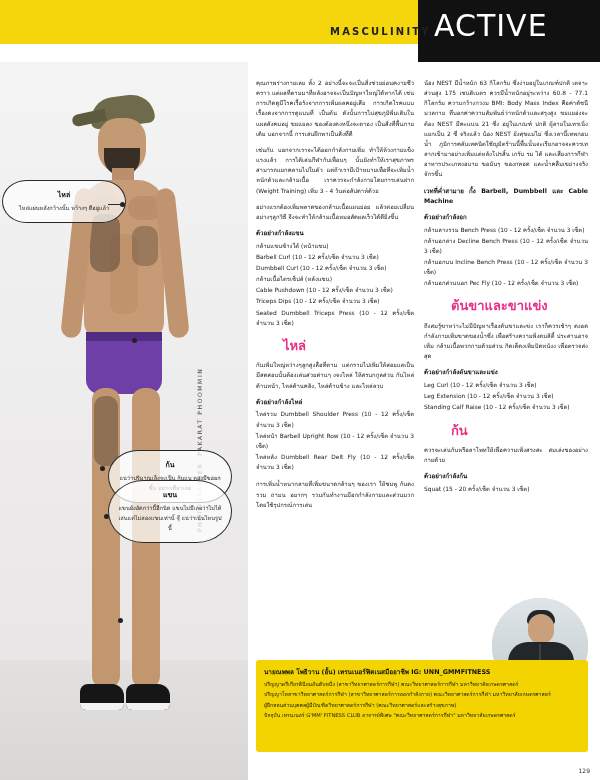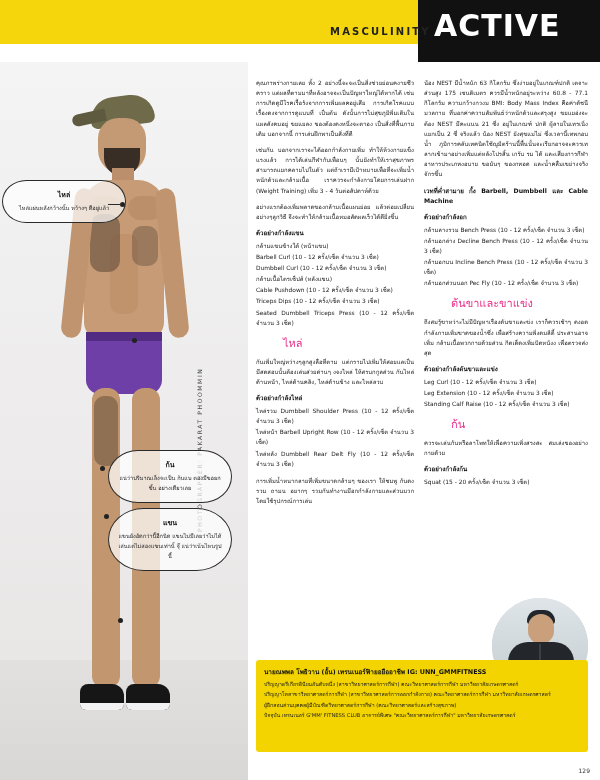--- a/index.html
+++ b/index.html
@@ -3,21 +3,21 @@
 <meta charset="utf-8">
 <style>
   html,body{margin:0;padding:0;}
   body{width:600px;height:780px;background:#ffffff;font-family:"DejaVu Sans","Liberation Sans",sans-serif;position:relative;overflow:hidden;}
 
   
   .header{position:absolute;left:0;top:0;width:600px;height:62px;}
   .hdr-yellow{position:absolute;left:0;top:0;width:432px;height:44px;background:#f5d60c;}
   .hdr-yellow:after{content:"";position:absolute;right:-22px;top:0;border-top:44px solid #f5d60c;border-right:22px solid transparent;}
   .hdr-black{position:absolute;left:418px;top:0;width:182px;height:62px;background:#111;}
-  .hdr-active{position:absolute;left:434px;top:8px;color:#fff;font-size:30px;font-weight:bold;letter-spacing:1px;font-family:"DejaVu Sans","Liberation Sans",sans-serif;}
+  .hdr-active{position:absolute;left:434px;top:8px;color:#fff;font-size:30px;font-weight:normal;letter-spacing:1px;font-family:"DejaVu Sans","Liberation Sans",sans-serif;}
   .hdr-masc{position:absolute;left:330px;top:26px;font-size:10px;letter-spacing:2.2px;color:#222;font-weight:bold;}
   .hdr-rule{position:absolute;left:0;top:44px;width:420px;height:6px;background:#fff;}
 
   
   .photo-col{position:absolute;left:0;top:62px;width:248px;height:718px;background:#f1f1f1;overflow:hidden;}
   .photo-bg{position:absolute;inset:0;background:linear-gradient(180deg,#f4f4f4 0%,#eceaea 60%,#e6e4e3 100%);}
   .floorline{position:absolute;left:0;bottom:0;width:248px;height:120px;background:linear-gradient(180deg,#e3e1e0,#d9d7d6);}
 
   
   .fig{position:absolute;left:54px;top:34px;width:150px;height:660px;}
@@ -44,31 +44,31 @@
   .sole{position:absolute;width:44px;height:7px;background:#f2f2f2;bottom:0;left:0;border-radius:0 0 6px 6px;}
 
   .credit{position:absolute;left:196px;top:470px;transform:rotate(-90deg);transform-origin:left top;font-size:6px;letter-spacing:1.6px;color:#4a4a4a;white-space:nowrap;}
 
   
   .callout{position:absolute;width:104px;border:1.2px solid #2a2a2a;border-radius:52px/46px;padding:8px 9px;background:rgba(255,255,255,.72);font-size:5.6px;line-height:1.75;color:#1b1b1b;text-align:center;}
   .callout .ct{display:block;font-weight:bold;font-size:7px;margin-bottom:3px;color:#111;}
   .c-shoulder{left:2px;top:118px;}
   .c-chest{left:58px;top:252px;}
   .c-butt{left:108px;top:388px;}
-  .c-arm{left:108px;top:418px;margin-top:28px;}
+  .c-arm{left:108px;top:418px;}
   .c-back{left:6px;top:520px;}
   .dot{position:absolute;width:5px;height:5px;background:#222;border-radius:50%;}
   .lin{position:absolute;height:1px;background:#2a2a2a;}
 
   
   .col{position:absolute;top:78px;font-size:5.9px;line-height:1.72;color:#1a1a1a;text-align:justify;}
   .col1{left:256px;width:158px;}
   .col2{left:424px;width:164px;}
   .col p{margin:0 0 6px 0;}
-  .secttl{color:#e8308a;font-weight:normal;font-size:11px;margin:7px 0 3px 0;padding-left:27px;}
+  .secttl{color:#e8308a;font-weight:bold;font-size:13px;margin:7px 0 3px 0;padding-left:27px;}
   .subttl{font-weight:bold;font-size:6.2px;margin:5px 0 2px 0;color:#111;}
   .li{margin:0 0 1px 0;}
 
   
   .bio{position:absolute;left:256px;top:660px;width:332px;height:92px;background:#f3d400;border-radius:3px;padding:7px 8px;box-sizing:border-box;}
   .bio .nm{font-size:6.4px;font-weight:bold;color:#111;margin-bottom:3px;}
   .bio p{margin:0 0 2px 0;font-size:5.2px;line-height:1.6;color:#1d1d1d;}
   .trainer{position:absolute;left:490px;top:596px;width:96px;height:96px;border-radius:50%;background:#cfd6da;overflow:hidden;border:2px solid #fff;}
   .tr-bg{position:absolute;inset:0;background:linear-gradient(180deg,#dfe5e8,#c3ccd1);}
   .tr-head{position:absolute;left:36px;top:16px;width:26px;height:30px;background:#caa07c;border-radius:13px;}
@@ -186,20 +186,20 @@
 
 <div class="trainer">
   <div class="tr-bg"></div>
   <div class="tr-hair"></div>
   <div class="tr-head"></div>
   <div class="tr-body"></div>
   <div class="tr-zip"></div>
 </div>
 
 <div class="bio">
-  <div class="nm">นายณพพล โพธิวาน (อั้น) เทรนเนอร์ฟิายอยืออาชีพ    IG: UNN_GMMFITNESS</div>
+  <div class="nm">นายณพพล โพธิวาน (อั้น) เทรนเนอร์ฟิตเนสมืออาชีพ    IG: UNN_GMMFITNESS</div>
   <p>ปริญญาตรีเกียรตินิยมอันดับหนึ่ง (สาขาวิทยาศาสตร์การกีฬา) คณะวิทยาศาสตร์การกีฬา มหาวิทยาลัยเกษตรศาสตร์</p>
   <p>ปริญญาโทสาขาวิทยาศาสตร์การกีฬา (สาขาวิทยาศาสตร์การออกกำลังกาย) คณะวิทยาศาสตร์การกีฬา มหาวิทยาลัยเกษตรศาสตร์</p>
   <p>ผู้ฝึกสอนส่วนบุคคลผู้มีบัณฑิตวิทยาศาสตร์การกีฬา (คณะวิทยาศาสตร์และสร้างสุขภาพ)</p>
   <p>ปัจจุบัน เทรนเนอร์ G'MM' FITNESS CLUB อาจารย์พิเศษ "คณะวิทยาศาสตร์การกีฬา" มหาวิทยาลัยเกษตรศาสตร์</p>
 </div>
 
 <div class="pageno">129</div>
 
 </body></html>

